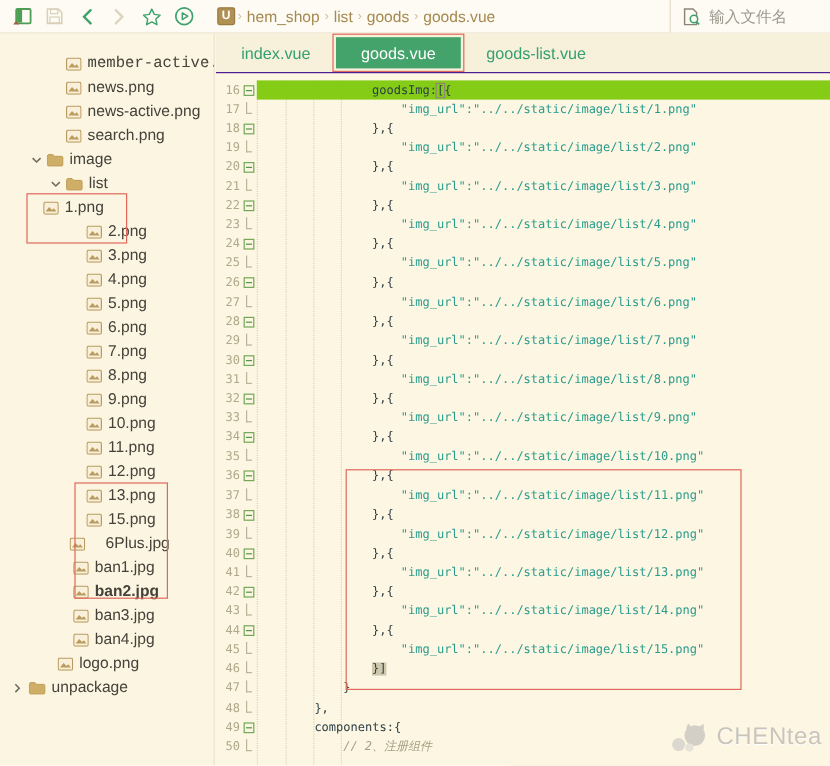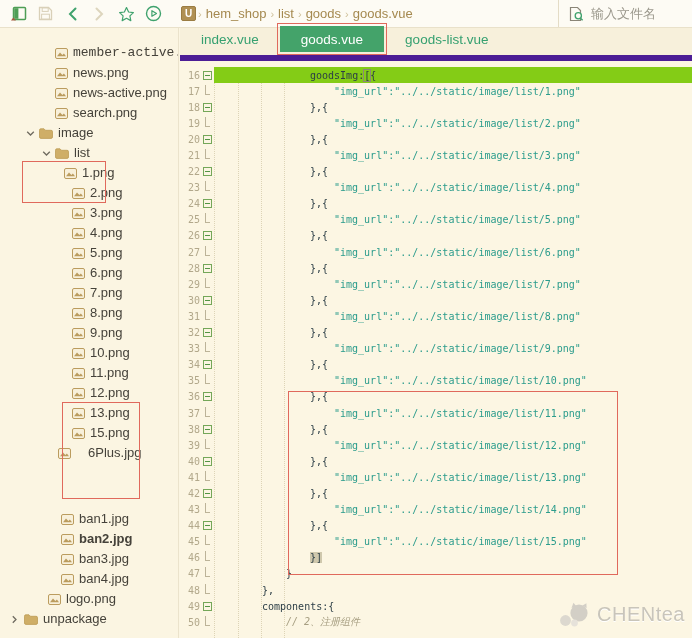--- a/index.html
+++ b/index.html
@@ -39,21 +39,21 @@
   }
   .tree-row { height:20px; display:flex; align-items:center; font-size:13px; color:#45423a; white-space:nowrap; cursor:pointer; }
   .tree-chevron { width:13px; display:flex; align-items:center; flex:none; }
   .tree-icon { margin-right:5px; display:flex; flex:none; }
   .tree-label { line-height:20px; }
 
   
   .editor { position:absolute; left:180px; top:28px; right:0; bottom:0; background:#fcf6e3; }
   .tabbar {
     position:absolute; top:0; left:0; right:0; height:33px;
-    background:#f7f0db; border-bottom:6px solid #4c1d95;
+    background:#f7f0db; border-bottom:1px solid #4c1d95;
     display:flex; align-items:flex-end;
   }
   .tab {
     height:26px; margin-bottom:3px; display:flex; align-items:center;
     padding:0 21px; font-size:13.5px; color:#35a070; cursor:pointer;
   }
   .tab.active { background:#44a36a; color:#fff; outline:1.5px solid #e0695c; outline-offset:2px; }
 
   .code {
     position:absolute; top:33px; left:0; right:0; bottom:0; padding-top:6px;
@@ -214,21 +214,21 @@
               <path d="M1.2 1.8 L4.5 5 L7.8 1.8" stroke="#6f6b60" stroke-width="1.3" fill="none"></path>
             </svg>
           </span>
           <span class="tree-icon">
             <svg width="14" height="11" viewBox="0 0 14 11">
               <path d="M0.5 2.2 C0.5 1.3 1 0.8 1.9 0.8 H5 L6.5 2.3 H12.1 C13 2.3 13.5 2.8 13.5 3.7 V9 C13.5 9.9 13 10.4 12.1 10.4 H1.9 C1 10.4 0.5 9.9 0.5 9 Z" fill="#cfae67" stroke="#bd9c55" stroke-width="0.8"></path>
             </svg>
           </span>
           <span class="tree-label">list</span>
         </div>
-        <div class="tree-row" style="padding-left: 64px;">
+        <div class="tree-row" style="padding-left: 36px;">
           <span class="tree-icon">
             <svg width="13" height="11" viewBox="0 0 13 11">
               <rect x="0.5" y="0.5" width="12" height="10" rx="1.5" fill="#f8f0da" stroke="#bb9c5e"></rect>
               <path d="M2 8.2 L5 4.6 L7.4 7 L8.9 5.6 L11 8.2 Z" fill="#bb9c5e"></path>
             </svg>
           </span>
           <span class="tree-label">1.png</span>
         </div>
         <div class="tree-row" style="padding-left: 72px;">
           <span class="tree-icon">
@@ -349,21 +349,21 @@
         </div>
         <div class="tree-row" style="padding-left: 58px; gap: 12px;">
           <span class="tree-icon">
             <svg width="13" height="11" viewBox="0 0 13 11">
               <rect x="0.5" y="0.5" width="12" height="10" rx="1.5" fill="#f8f0da" stroke="#bb9c5e"></rect>
               <path d="M2 8.2 L5 4.6 L7.4 7 L8.9 5.6 L11 8.2 Z" fill="#bb9c5e"></path>
             </svg>
           </span>
           <span class="tree-label">6Plus.jpg</span>
         </div>
-        <div class="tree-row" style="padding-left: 61px; margin-top: 46px;">
+        <div class="tree-row" style="padding-left: 61px;">
           <span class="tree-icon">
             <svg width="13" height="11" viewBox="0 0 13 11">
               <rect x="0.5" y="0.5" width="12" height="10" rx="1.5" fill="#f8f0da" stroke="#bb9c5e"></rect>
               <path d="M2 8.2 L5 4.6 L7.4 7 L8.9 5.6 L11 8.2 Z" fill="#bb9c5e"></path>
             </svg>
           </span>
           <span class="tree-label">ban1.jpg</span>
         </div>
         <div class="tree-row" style="padding-left: 61px; font-weight: bold;">
           <span class="tree-icon">

